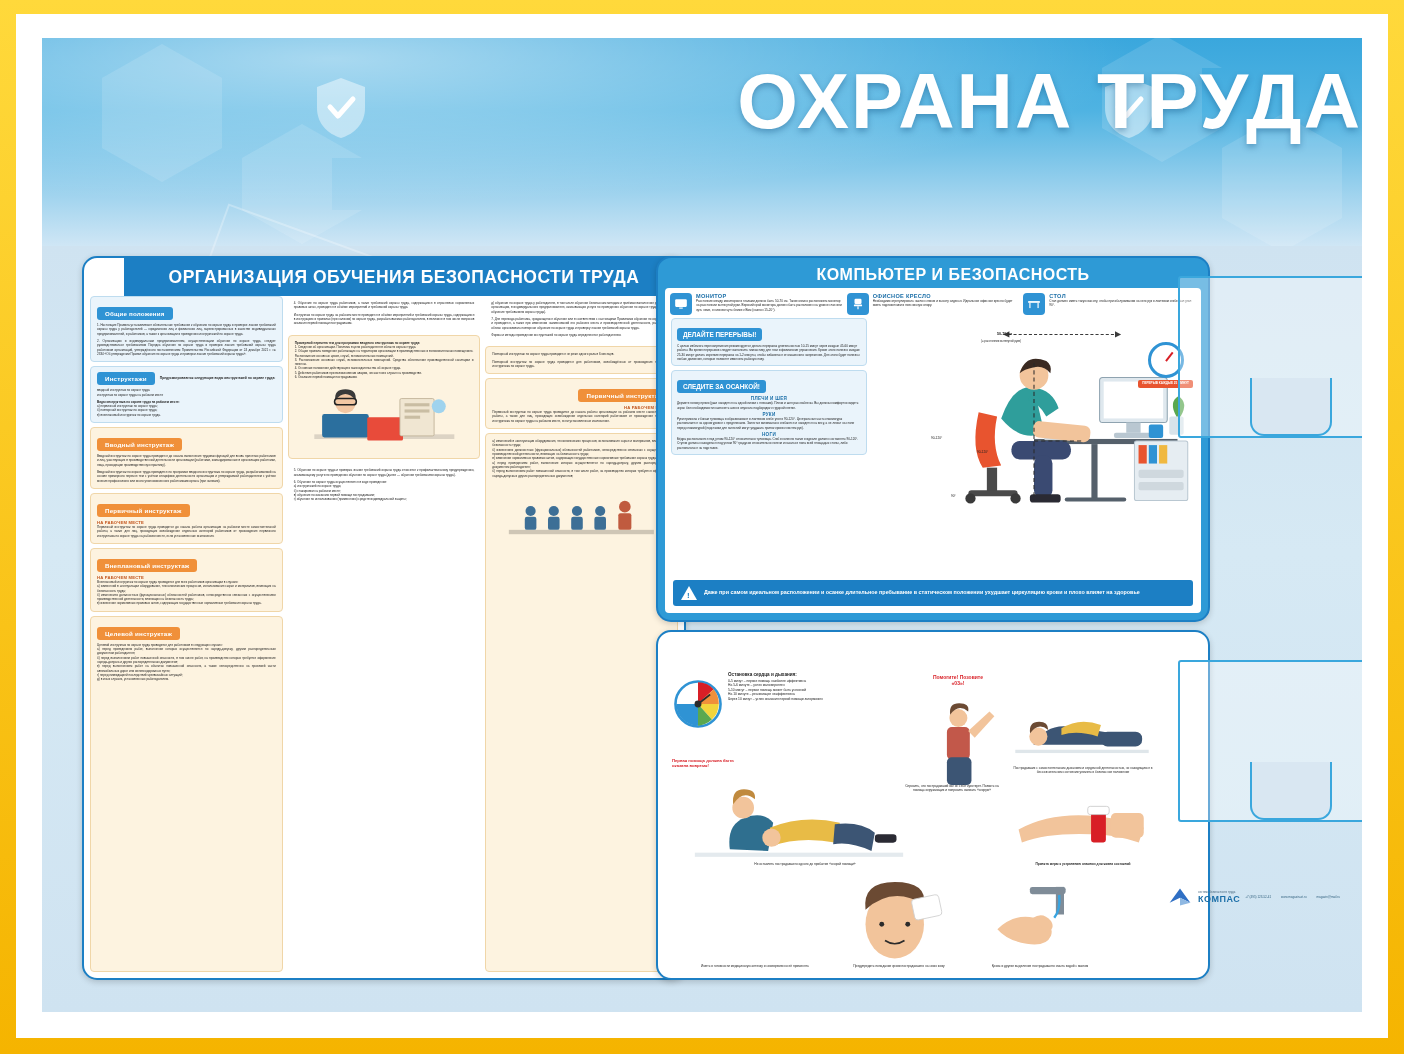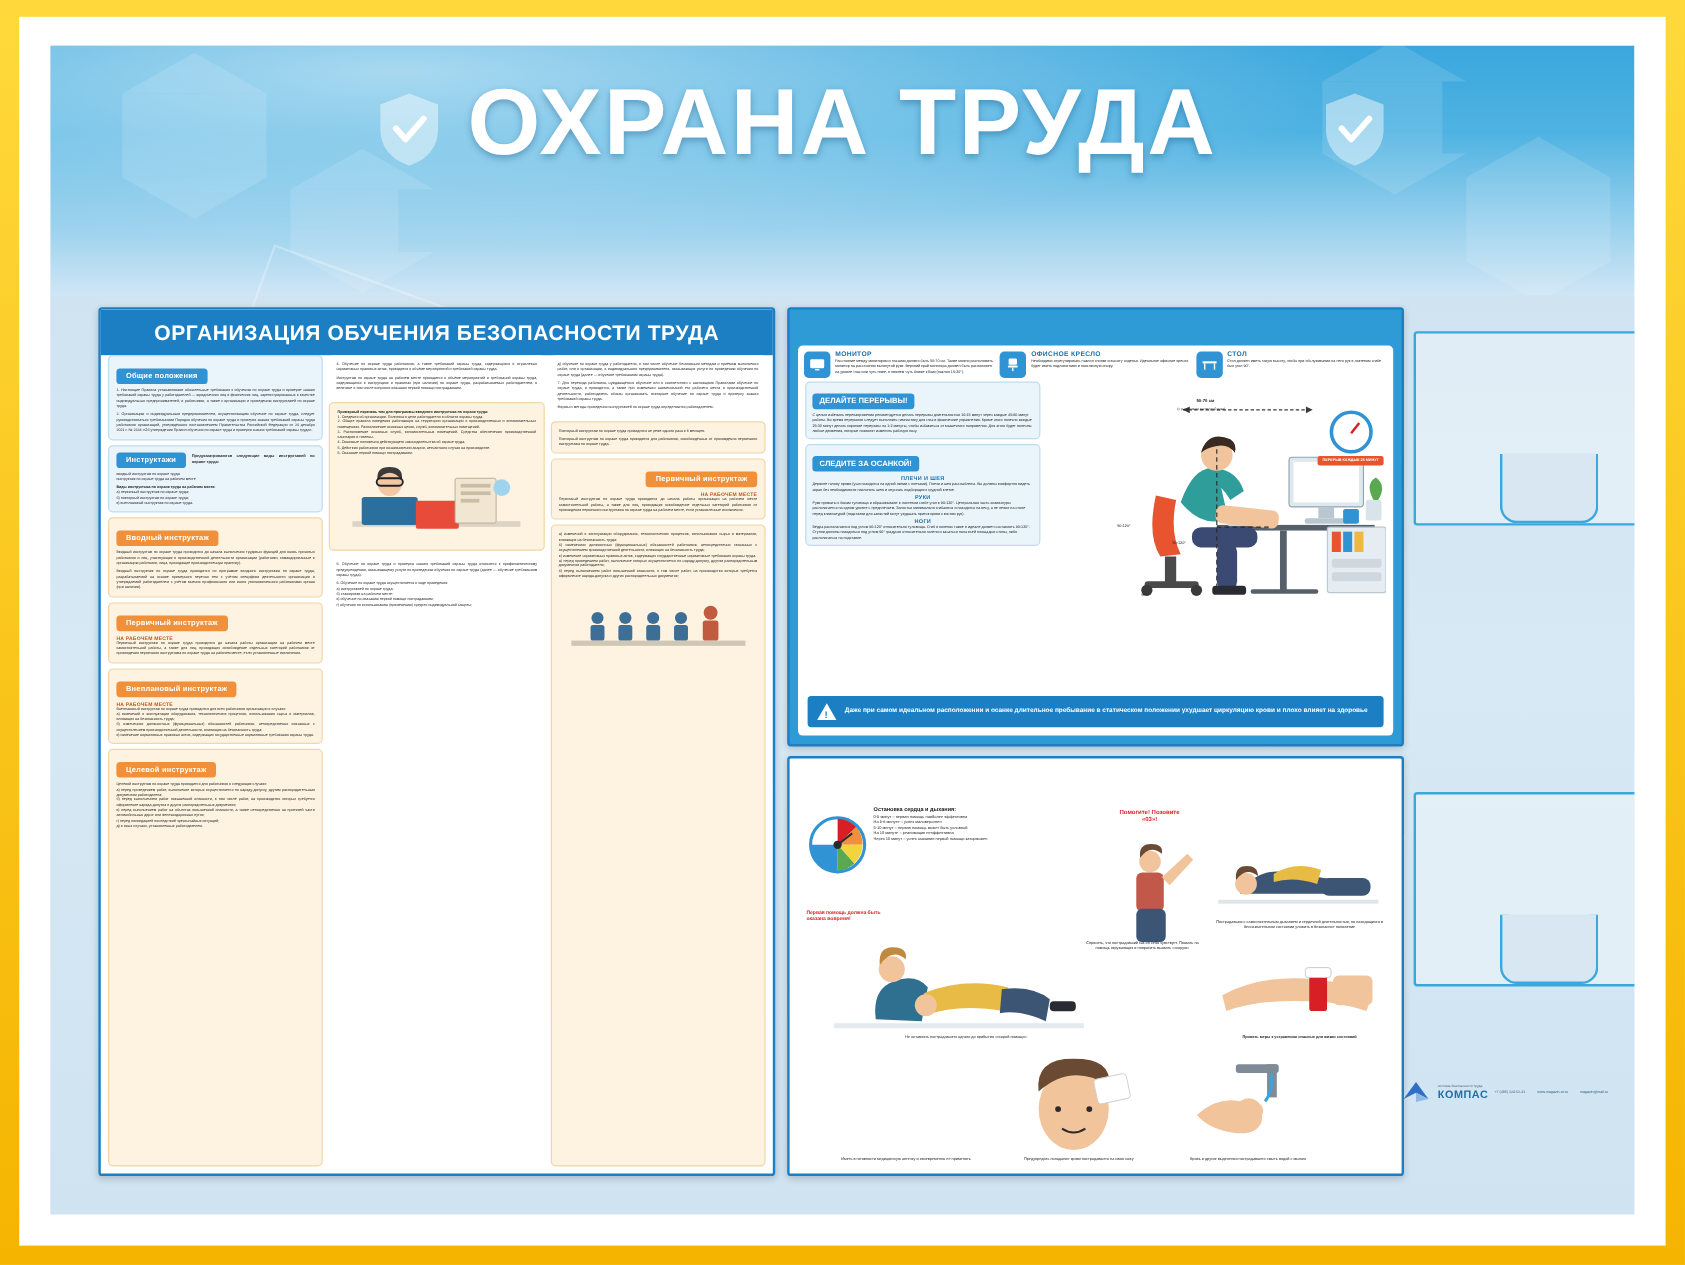--- a/index.html
+++ b/index.html
@@ -39,36 +39,37 @@
     position:absolute;opacity:.12;
     background:#ffffff;
     width:120px;height:70px;
   }
   .hex:before,.hex:after{
     content:"";position:absolute;left:0;width:0;height:0;border-left:60px solid transparent;border-right:60px solid transparent;
   }
   .hex:before{bottom:100%;border-bottom:34px solid #ffffff;}
   .hex:after{top:100%;border-top:34px solid #ffffff;}
   .title{
-    position:absolute;width:100%;top:18px;text-align:center;
+    position:absolute;width:100%;top:18px;text-align:right;
     color:#ffffff;font-size:78px;font-weight:bold;letter-spacing:2px;
     text-shadow:0 3px 6px rgba(0,60,110,.35);
   }
   .shieldbox{position:absolute;top:38px;width:54px;height:64px;}
   .shieldbox svg{width:100%;height:100%;}
   
   .bodybg{
     position:absolute;left:0;top:208px;right:0;bottom:0;
     background:linear-gradient(180deg,#cfe3f1 0%,#d6e9f4 40%,#cfe3f1 100%);
   }
   .bigHex{position:absolute;border:2px solid rgba(255,255,255,.55);opacity:.5;}
   
   .panel{
-    position:absolute;background:#ffffff;border:2px solid #1c7fc4;border-radius:3px;
+    position:absolute;background:#ffffff;border:2px solid #1c7fc4;border-radius:15px;
     box-shadow:0 2px 6px rgba(0,0,0,.18);
+    padding-left:40px;
   }
   .panel-head{
     background:#1c7fc4;color:#fff;text-align:center;font-weight:bold;
     letter-spacing:.5px;
   }
   
   #p-left{left:40px;top:218px;width:560px;height:720px;}
   #p-left .panel-head{font-size:17.5px;padding:9px 0 8px;}
   #p-left .content{position:absolute;left:6px;right:6px;top:38px;bottom:6px;display:flex;gap:5px;}
   .col{flex:1;display:flex;flex-direction:column;gap:4px;}
@@ -110,21 +111,21 @@
     position:absolute;border:2px solid #3aa7dd;border-radius:3px;background:rgba(255,255,255,.35);
   }
   .pocket:after{
     content:"";position:absolute;left:50%;transform:translateX(-50%);bottom:0;
     width:78px;height:56px;border-left:2px solid #3aa7dd;border-right:2px solid #3aa7dd;border-bottom:2px solid #3aa7dd;
     border-radius:0 0 14px 14px;background:#d9e7f2;
   }
   #pocket1{left:1136px;top:238px;width:222px;height:158px;}
   #pocket2{left:1136px;top:622px;width:222px;height:158px;}
   .logo{
-    position:absolute;right:22px;bottom:91px;display:flex;align-items:center;gap:5px;
+    position:absolute;right:22px;bottom:104px;display:flex;align-items:center;gap:5px;
   }
   .logo-mark{width:26px;height:22px;}
   .logo-txt{font-size:9px;font-weight:bold;color:#1c6fa8;letter-spacing:.5px;}
   .logo-sub{font-size:2.8px;color:#4a6a80;}
   .contacts{display:flex;gap:10px;font-size:3px;color:#33627f;align-items:center;}
   .lbl{font-size:3.4px;color:#222;line-height:1.35;}
   .clock{border-radius:50%;border:3px solid #2f93d4;}
   svg{display:block;}
 </style>
 </head>
@@ -299,20 +300,21 @@
                   </g>
                 </svg>
               </div>
             </div>
           </div>
 
         </div>
       </div>
 
       <div class="panel" id="p-comp">
+        <div class="panel-head">КОМПЬЮТЕР И БЕЗОПАСНОСТЬ</div>
         <div class="inner">
 
           <div class="iconrow">
             <div class="iconcard">
               <div class="icbadge">
                 <svg width="14" height="14" viewBox="0 0 24 24">
                     <rect x="2" y="4" width="20" height="13" rx="2" fill="#fff"></rect>
                     <rect x="9" y="18" width="6" height="2" fill="#fff"></rect>
                   </svg>
               </div>

